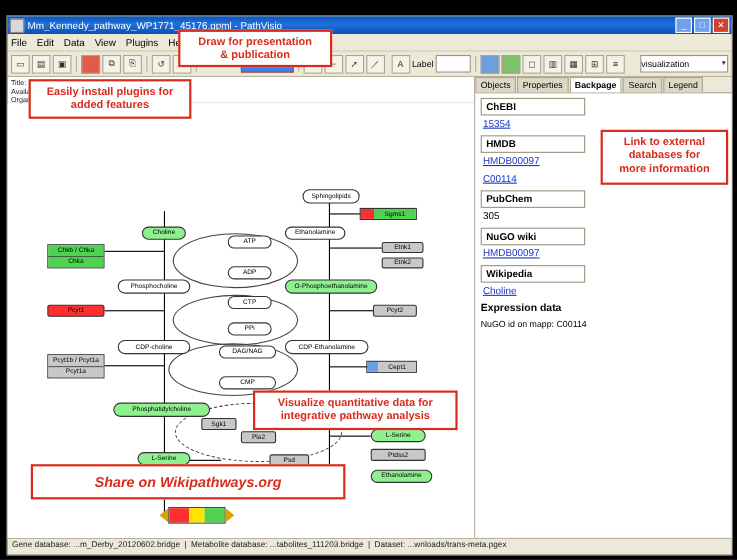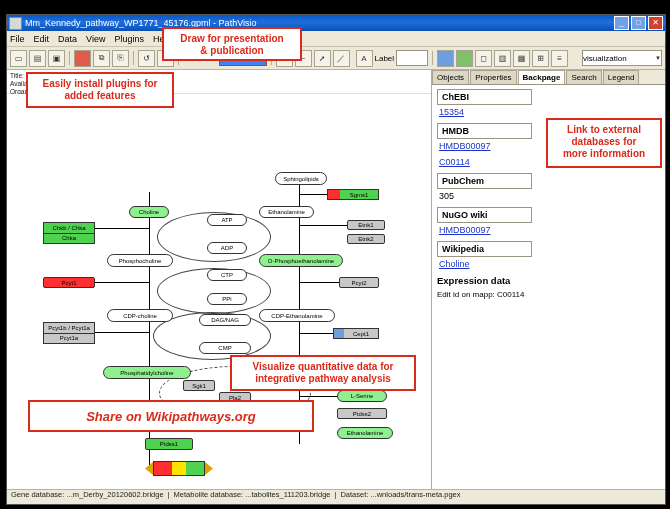--- a/index.html
+++ b/index.html
@@ -352,32 +352,32 @@
         <div class="field">PubChem</div>
         <div class="plainval">305</div>
 
         <div class="field">NuGO wiki</div>
         <a class="link" href="#">HMDB00097</a>
 
         <div class="field">Wikipedia</div>
         <a class="link" href="#">Choline</a>
 
         <div class="exprhead">Expression data</div>
-        <div class="geneid">Edit id on mapp: C00114</div>
+        <div class="geneid">NuGO id on mapp: C00114</div>
 
       </div>
     </div>
   </div>
 
   <div class="statusbar">
     <span class="seg">Gene database: ...m_Derby_20120602.bridge</span>
     <span class="seg">|</span>
     <span class="seg">Metabolite database: ...tabolites_111203.bridge</span>
     <span class="seg">|</span>
     <span class="seg">Dataset: ...wnloads/trans-meta.pgex</span>
   </div>
 </div>
 
 <div class="callout" style="left:162px;top:2px;width:140px;height:34px;margin-top:25px;">Draw for presentation<br>&amp; publication</div>
 <div class="callout" style="left:26px;top:72px;width:148px;height:36px;">Easily install plugins for<br>added features</div>
 <div class="callout" style="left:546px;top:118px;width:116px;height:50px;">Link  to external<br>databases  for<br>more information</div>
 <div class="callout" style="left:230px;top:355px;width:186px;height:36px;">Visualize quantitative data  for<br>integrative pathway analysis</div>
-<div class="callout big" style="left:28px;top:400px;width:286px;height:32px;display:flex;align-items:center;justify-content:center;font-style:italic;">Share on Wikipathways.org</div>
+<div class="callout big" style="left:28px;top:422px;width:286px;height:32px;display:flex;align-items:center;justify-content:center;font-style:italic;">Share on Wikipathways.org</div>
 
 </body></html>

